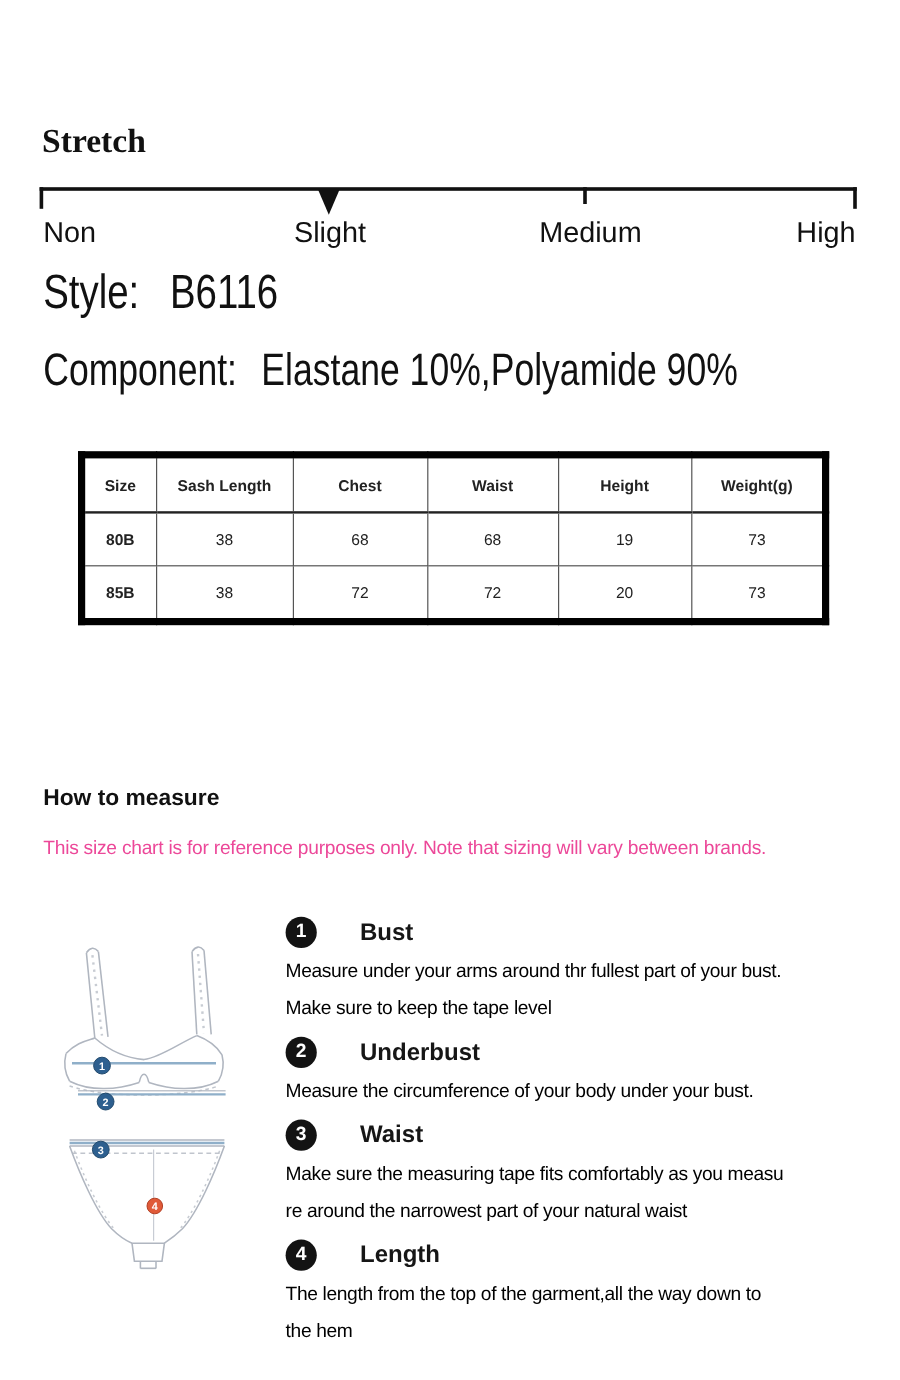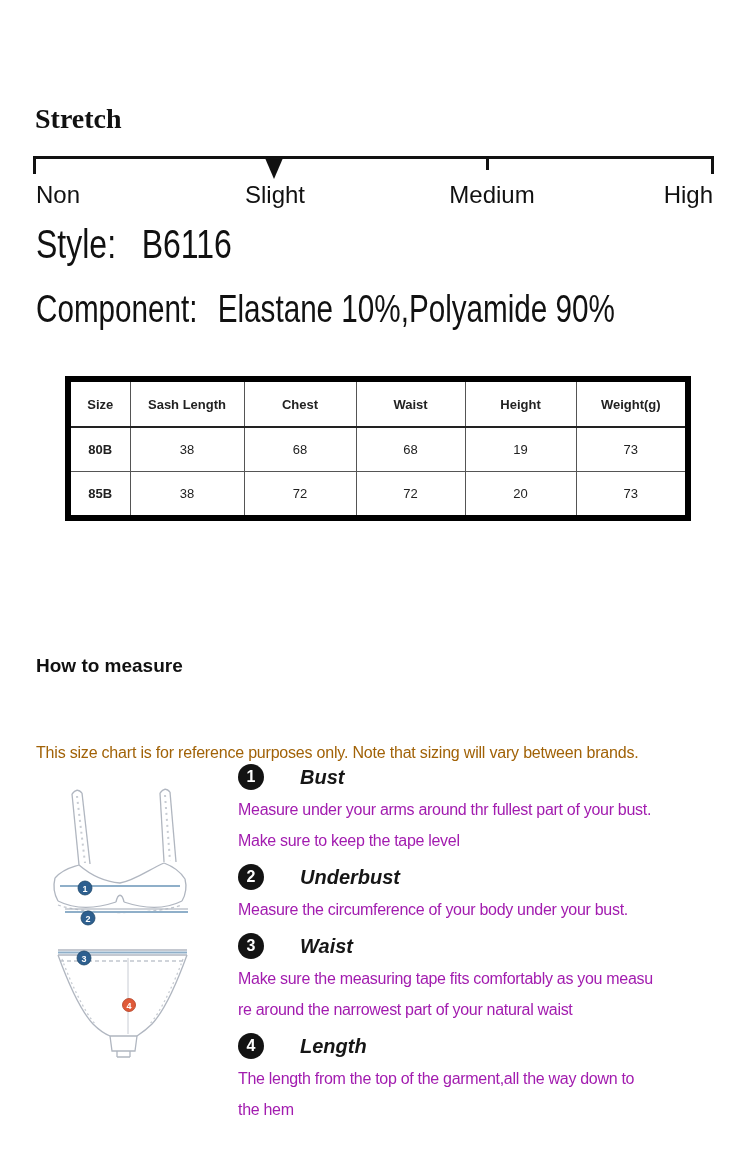--- a/index.html
+++ b/index.html
@@ -48,32 +48,32 @@
     border-collapse:collapse; table-layout:fixed;
     font-family:Liberation Sans, sans-serif; font-size:13px; color:#222;
     border:6px solid #000000;
   }
   .size-table th, .size-table td { border:1px solid #555; text-align:center; padding:0; }
   .size-table thead th { height:44px; font-weight:bold; border-bottom:2px solid #222; }
   .size-table tbody td { height:43px; }
   .size-table tbody td:first-child { font-weight:bold; }
   
   .howto-heading { position:absolute; left:36px; top:655px; font-size:19px; font-weight:600; }
-  .ref-note { position:absolute; left:36px; top:699px; font-size:16px; letter-spacing:-0.2px; color:#a16207; white-space:nowrap;margin-top:45px; }
+  .ref-note { position:absolute; left:36px; top:699px; font-size:16px; letter-spacing:-0.2px; color:#ec4899; white-space:nowrap; }
   
   .steps { position:absolute; left:238px; top:763px; width:505px; }
   .step { margin-bottom:7px; }
   .step-head { display:flex; align-items:center; height:28px; margin-bottom:3px; }
   .badge {
     width:26px; height:26px; border-radius:50%; background:#131313; color:#fff;
     font-size:16px; font-weight:bold; display:flex; align-items:center; justify-content:center;
     flex:0 0 26px;
   }
-  .step-title { margin-left:36px; font-size:20px; font-weight:700; color:#161616;font-style:italic; }
-  .step-line { font-size:16px; letter-spacing:-0.3px; line-height:31px; color:#a21caf; white-space:nowrap; }
+  .step-title { margin-left:36px; font-size:20px; font-weight:700; color:#161616; }
+  .step-line { font-size:16px; letter-spacing:-0.3px; line-height:31px; color:#000000; white-space:nowrap; }
   
   .diagram { position:absolute; left:46px; top:762px; width:168px; height:296px; }
 </style>
 </head>
 <body>
 
 <div class="canvas">
 
   <div class="stretch-label">Stretch</div>
 

